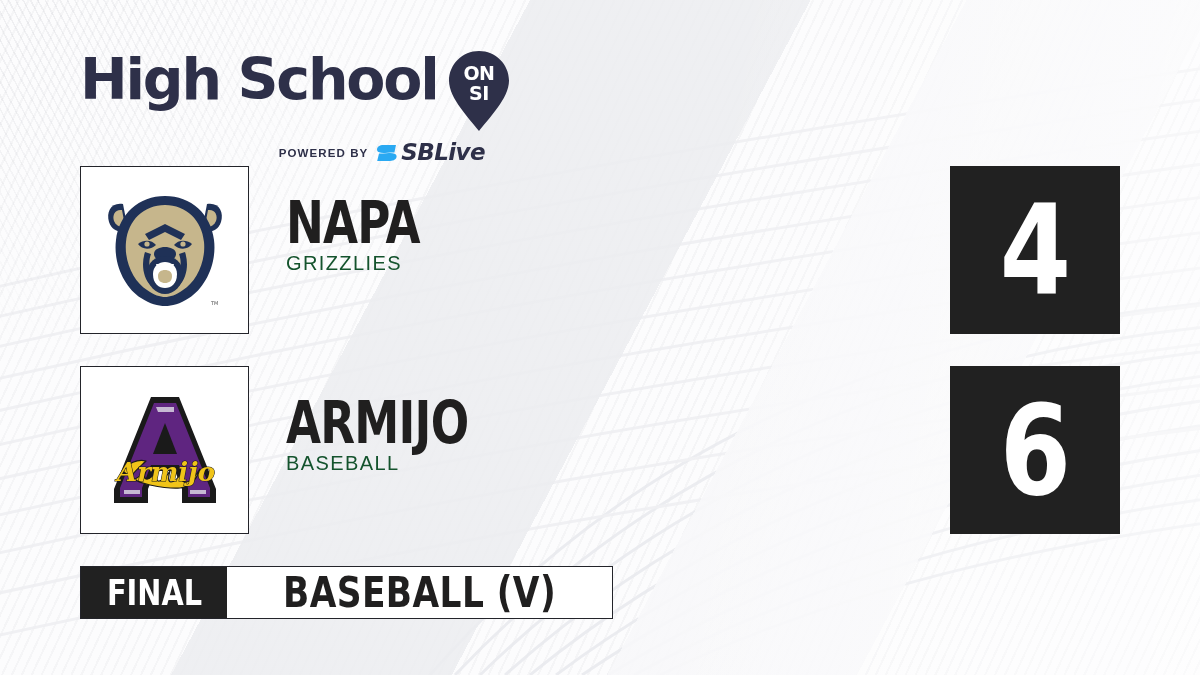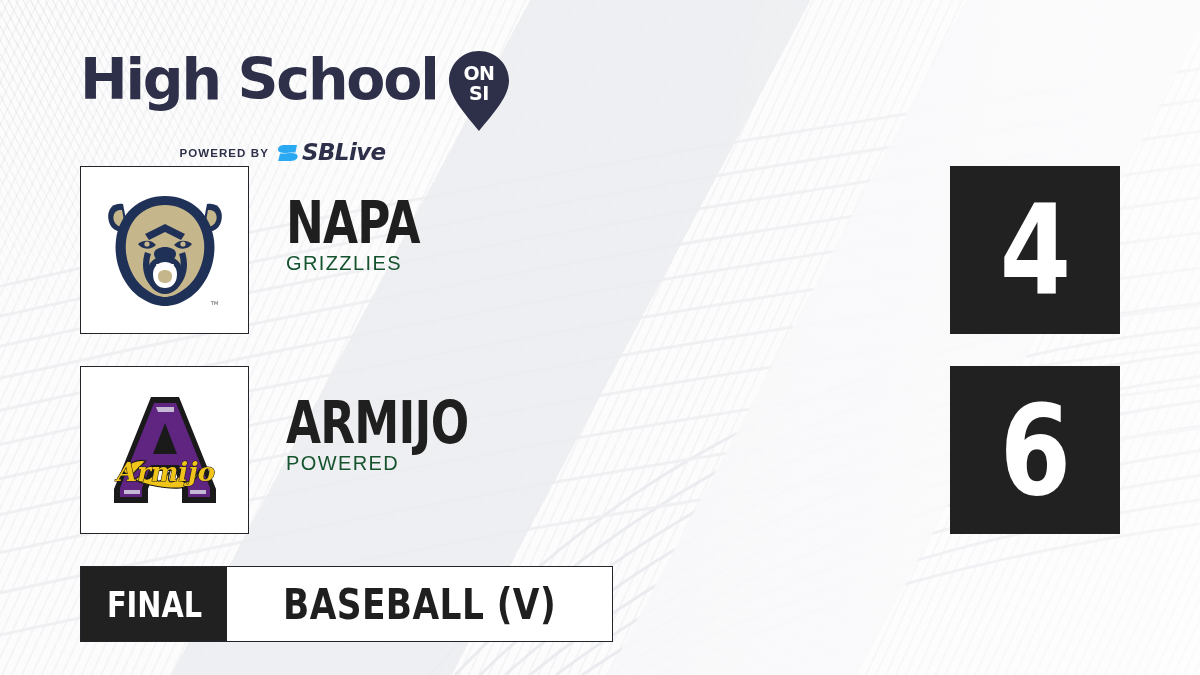--- a/index.html
+++ b/index.html
@@ -68,21 +68,21 @@
     font-weight:bold;
     font-size:57px;
     letter-spacing:-2.2px;
     color:#2e3049;
     line-height:.98;
     white-space:nowrap;
   }
   .brand-pin { margin-left:10px; margin-top:-2px; }
 
   .powered {
-    display:flex; align-items:center; justify-content:center;
+    display:flex; align-items:center; justify-content:flex-end;
     gap:8px;
     margin-top:5px;
     width:405px;
   }
   .powered-label {
     font-family:"Liberation Sans", sans-serif;
     font-weight:bold;
     font-size:11.5px;
     letter-spacing:1.1px;
     color:#2e3049;
@@ -151,21 +151,21 @@
     line-height:1;
     color:#ffffff;
     transform:scaleX(.82);
     transform-origin:center center;
   }
 
   
   #status-banner {
     position:absolute;
     left:80px; top:566px;
-    height:76px;
+    height:53px;
     display:flex;
     align-items:stretch;
     border:1.5px solid #23242a;
   }
   .status-final {
     background:#212121;
     color:#ffffff;
     width:146px;
     display:flex; align-items:center; justify-content:center;
   }
@@ -329,21 +329,21 @@
                      C52 84 51 89 54 90 C58 91 62 86 66 80 C64 86 64 91 67 91
                      C71 91 75 86 79 80 C77 86 77 90 80 91 C85 92 91 86 96 78
                      C93 88 86 96 76 97 C66 98 56 96 46 94 C36 92 26 88 19 80 Z"></path>
           </g>
           <text x="62" y="90" text-anchor="middle" font-family="DejaVu Serif, serif" font-style="italic" font-weight="bold" font-size="26" fill="#f0c419" stroke="#1a1a1a" stroke-width="1.1" paint-order="stroke">Armijo</text>
         </svg>
       </div>
     </div>
     <div class="team-text">
       <div class="team-name">ARMIJO</div>
-      <div class="team-mascot">POWERED</div>
+      <div class="team-mascot">BASEBALL</div>
     </div>
     <div class="score-box">
       <div class="score-value">6</div>
     </div>
   </div>
 
   <div id="status-banner">
     <div class="status-final">
       <span>FINAL</span>
     </div>

